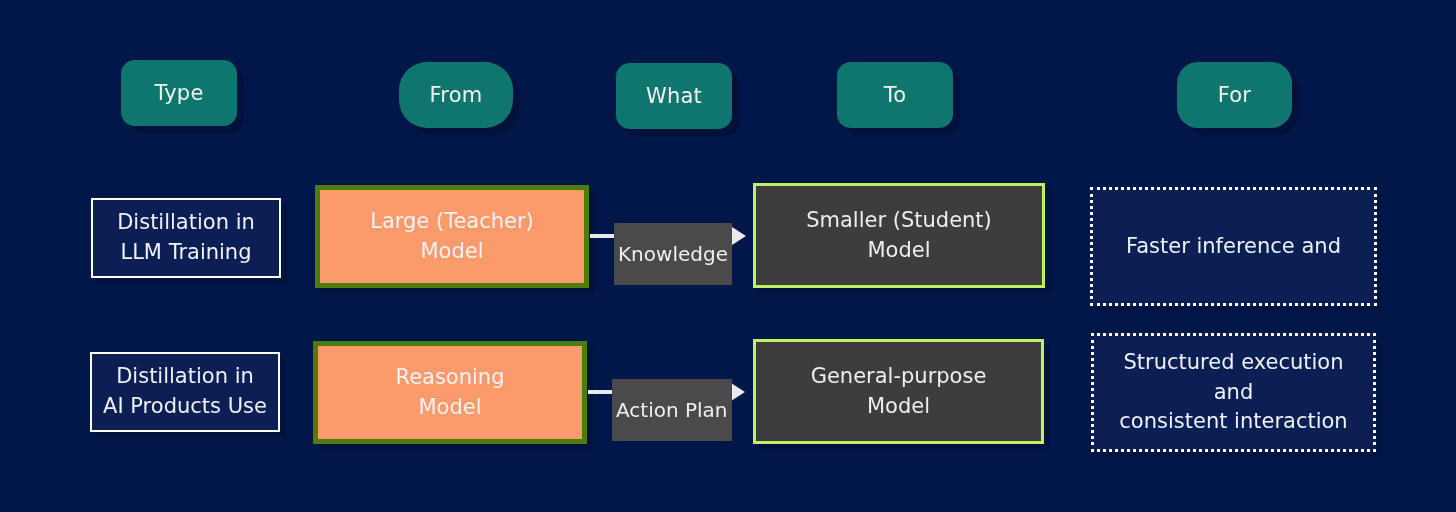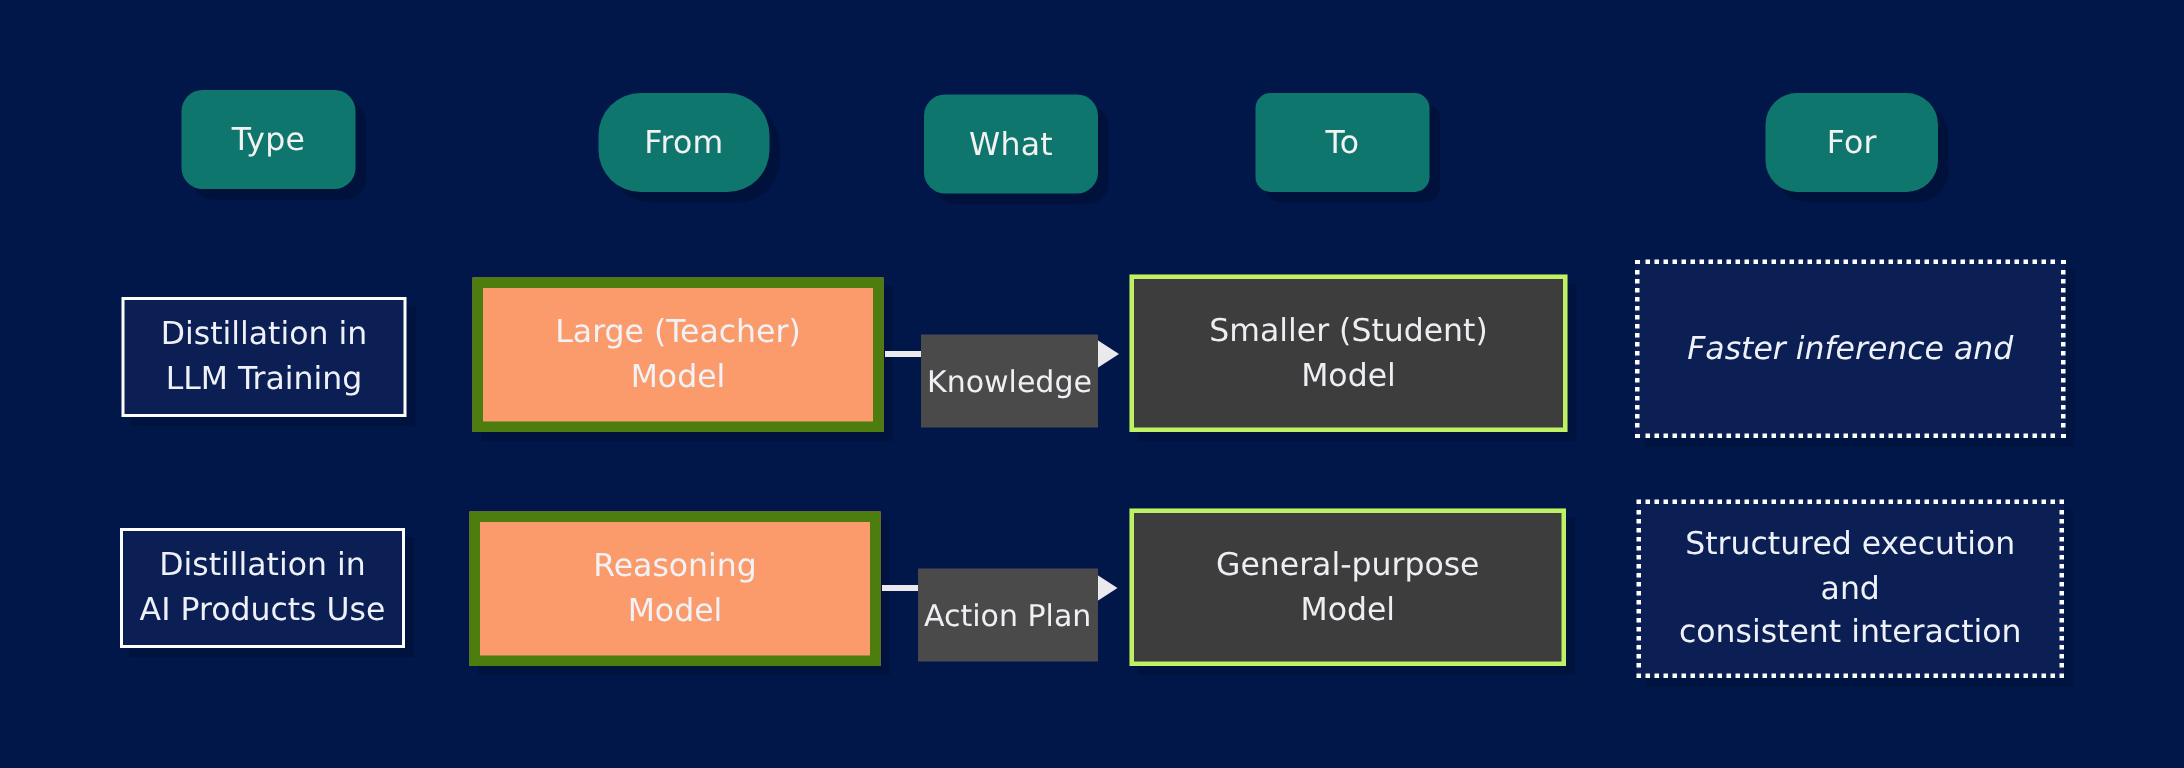--- a/index.html
+++ b/index.html
@@ -46,25 +46,26 @@
     line-height: 1.42;
     box-sizing: border-box;
   }
 
   .node-type {
     background: #0b1f55;
     border: 2px solid #ffffff;
     color: #eef1f7;
     box-shadow: 6px 6px 0 rgba(0, 0, 0, 0.16);
     padding: 4px 4px;
+    margin-left: 10px;
   }
 
   .node-from {
     background: #fb9a6b;
-    border: 7px solid #4d7c0f;
+    border: 5px solid #4d7c0f;
     color: #f0f2f6;
     box-shadow: 6px 6px 0 rgba(0, 0, 0, 0.16);
   }
 
   .node-to {
     background: #3d3d3d;
     border: 3px solid #bef264;
     color: #eceef2;
     box-shadow: 6px 6px 0 rgba(0, 0, 0, 0.16);
   }
@@ -108,21 +109,21 @@
 
   <div class="pill" style="left:121px; top:60px; width:116px; height:66px;">
     <span>Type</span>
   </div>
   <div class="pill" style="left:399px; top:62px; width:114px; height:66px;border-radius:28px;">
     <span>From</span>
   </div>
   <div class="pill" style="left:616px; top:63px; width:116px; height:66px;">
     <span>What</span>
   </div>
-  <div class="pill" style="left:837px; top:62px; width:116px; height:66px;border-radius:10px;">
+  <div class="pill" style="left:837px; top:62px; width:116px; height:66px;">
     <span>To</span>
   </div>
   <div class="pill" style="left:1177px; top:62px; width:115px; height:66px;border-radius:21px;">
     <span>For</span>
   </div>
 
   <div class="node node-type" style="left:81px; top:198px; width:190px; height:80px;">
     <span>
       <span>Distillation in</span><br>
       <span>LLM Training</span>
@@ -140,21 +141,21 @@
   <div class="arrowhead" style="left:729px; top:225px;"></div>
   <div class="edge-label" style="left:614px; top:223px;">Knowledge</div>
 
   <div class="node node-to" style="left:753px; top:183px; width:292px; height:105px;">
     <span>
       <span>Smaller (Student)</span><br>
       <span>Model</span>
     </span>
   </div>
 
-  <div class="node node-for" style="left:1090px; top:173px; width:287px; height:119px;font-style:italic;">
+  <div class="node node-for" style="left:1090px; top:187px; width:287px; height:119px;">
     <span>
       <span>Faster inference and</span><br>
     </span>
   </div>
 
   <div class="node node-type" style="left:80px; top:352px; width:190px; height:80px;">
     <span>
       <span>Distillation in</span><br>
       <span>AI Products Use</span>
     </span>

